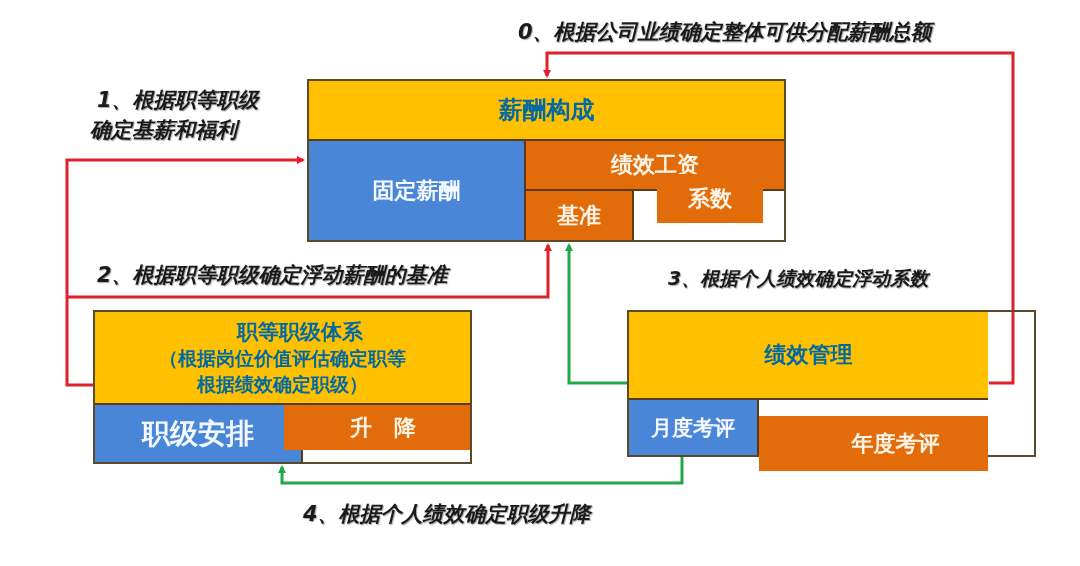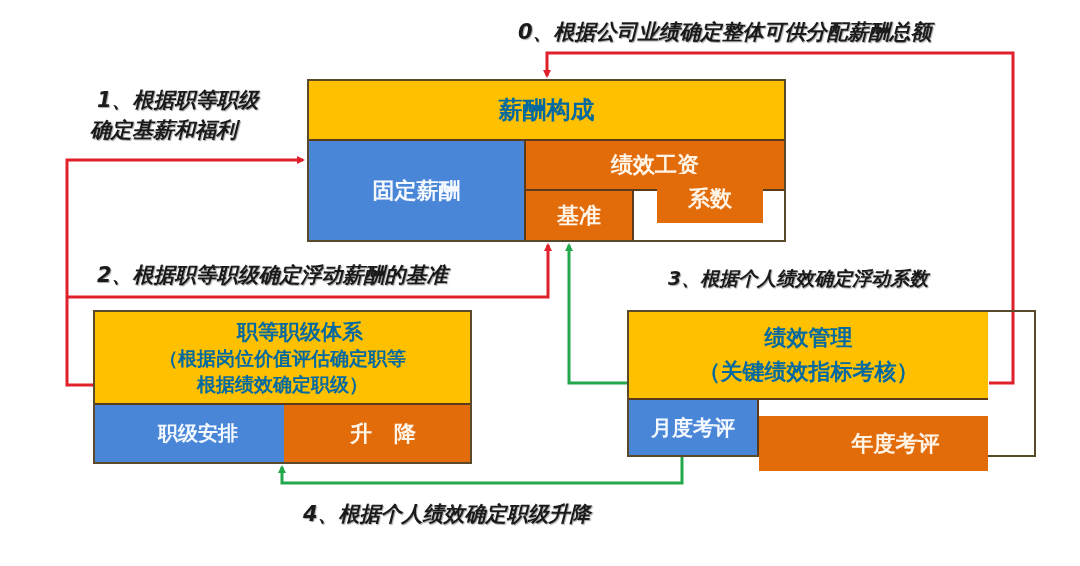--- a/index.html
+++ b/index.html
@@ -57,28 +57,27 @@
   <div class="cell orange bline-r" style="left:217px; top:110px; width:108px; height:49px; font-size:22px;">基准</div>
   <div class="cell orange" style="left:348px; top:93px; width:106px; height:49px; font-size:22px;">系数</div>
 </div>
 
 <div class="box" style="left:93px; top:310px; width:379px; height:154px;">
   <div class="cell yellow bline-b" style="left:0; top:0; width:375px; height:93px; flex-direction:column; font-size:19px; line-height:26px;">
     <span style="font-size:21px;padding-left:35px;">职等职级体系</span>
     <span>（根据岗位价值评估确定职等</span>
     <span>根据绩效确定职级）</span>
   </div>
-  <div class="cell blue bline-r" style="left:0; top:93px; width:208px; height:57px; font-size:20px;">职级安排</div>
-  <div class="cell orange" style="left:189px; top:93px; width:186px; height:57px; font-size:22px;padding-left:12px;">升　降</div>
+  <div class="cell blue bline-r" style="left:0; top:93px; width:208px; height:57px; font-size:28px;">职级安排</div>
+  <div class="cell orange" style="left:189px; top:93px; width:186px; height:45px; font-size:22px;padding-left:12px;">升　降</div>
 </div>
 
 <div class="box" style="left:627px; top:310px; width:409px; height:147px;">
   <div class="cell yellow bline-b" style="left:0; top:0; width:359px; height:88px; flex-direction:column; font-size:22px; line-height:34px;">
     <span>绩效管理</span>
-    <span>（关键绩效指标考核）</span>
   </div>
   <div class="cell blue bline-r" style="left:0; top:88px; width:130px; height:55px; font-size:21px;">月度考评</div>
   <div class="cell orange" style="left:130px; top:104px; width:229px; height:55px; font-size:22px;padding-left:44px;">年度考评</div>
 </div>
 
 <div class="label" style="left:518px; top:18px;">0、根据公司业绩确定整体可供分配薪酬总额</div>
 <div class="label" style="left:97px; top:86px;">1、根据职等职级</div>
 <div class="label" style="left:90px; top:116px;">确定基薪和福利</div>
 <div class="label" style="left:68px; top:261px;margin-left:29px;">2、根据职等职级确定浮动薪酬的基准</div>
 <div class="label" style="left:668px; top:266px; font-size:19px;">3、根据个人绩效确定浮动系数</div>

